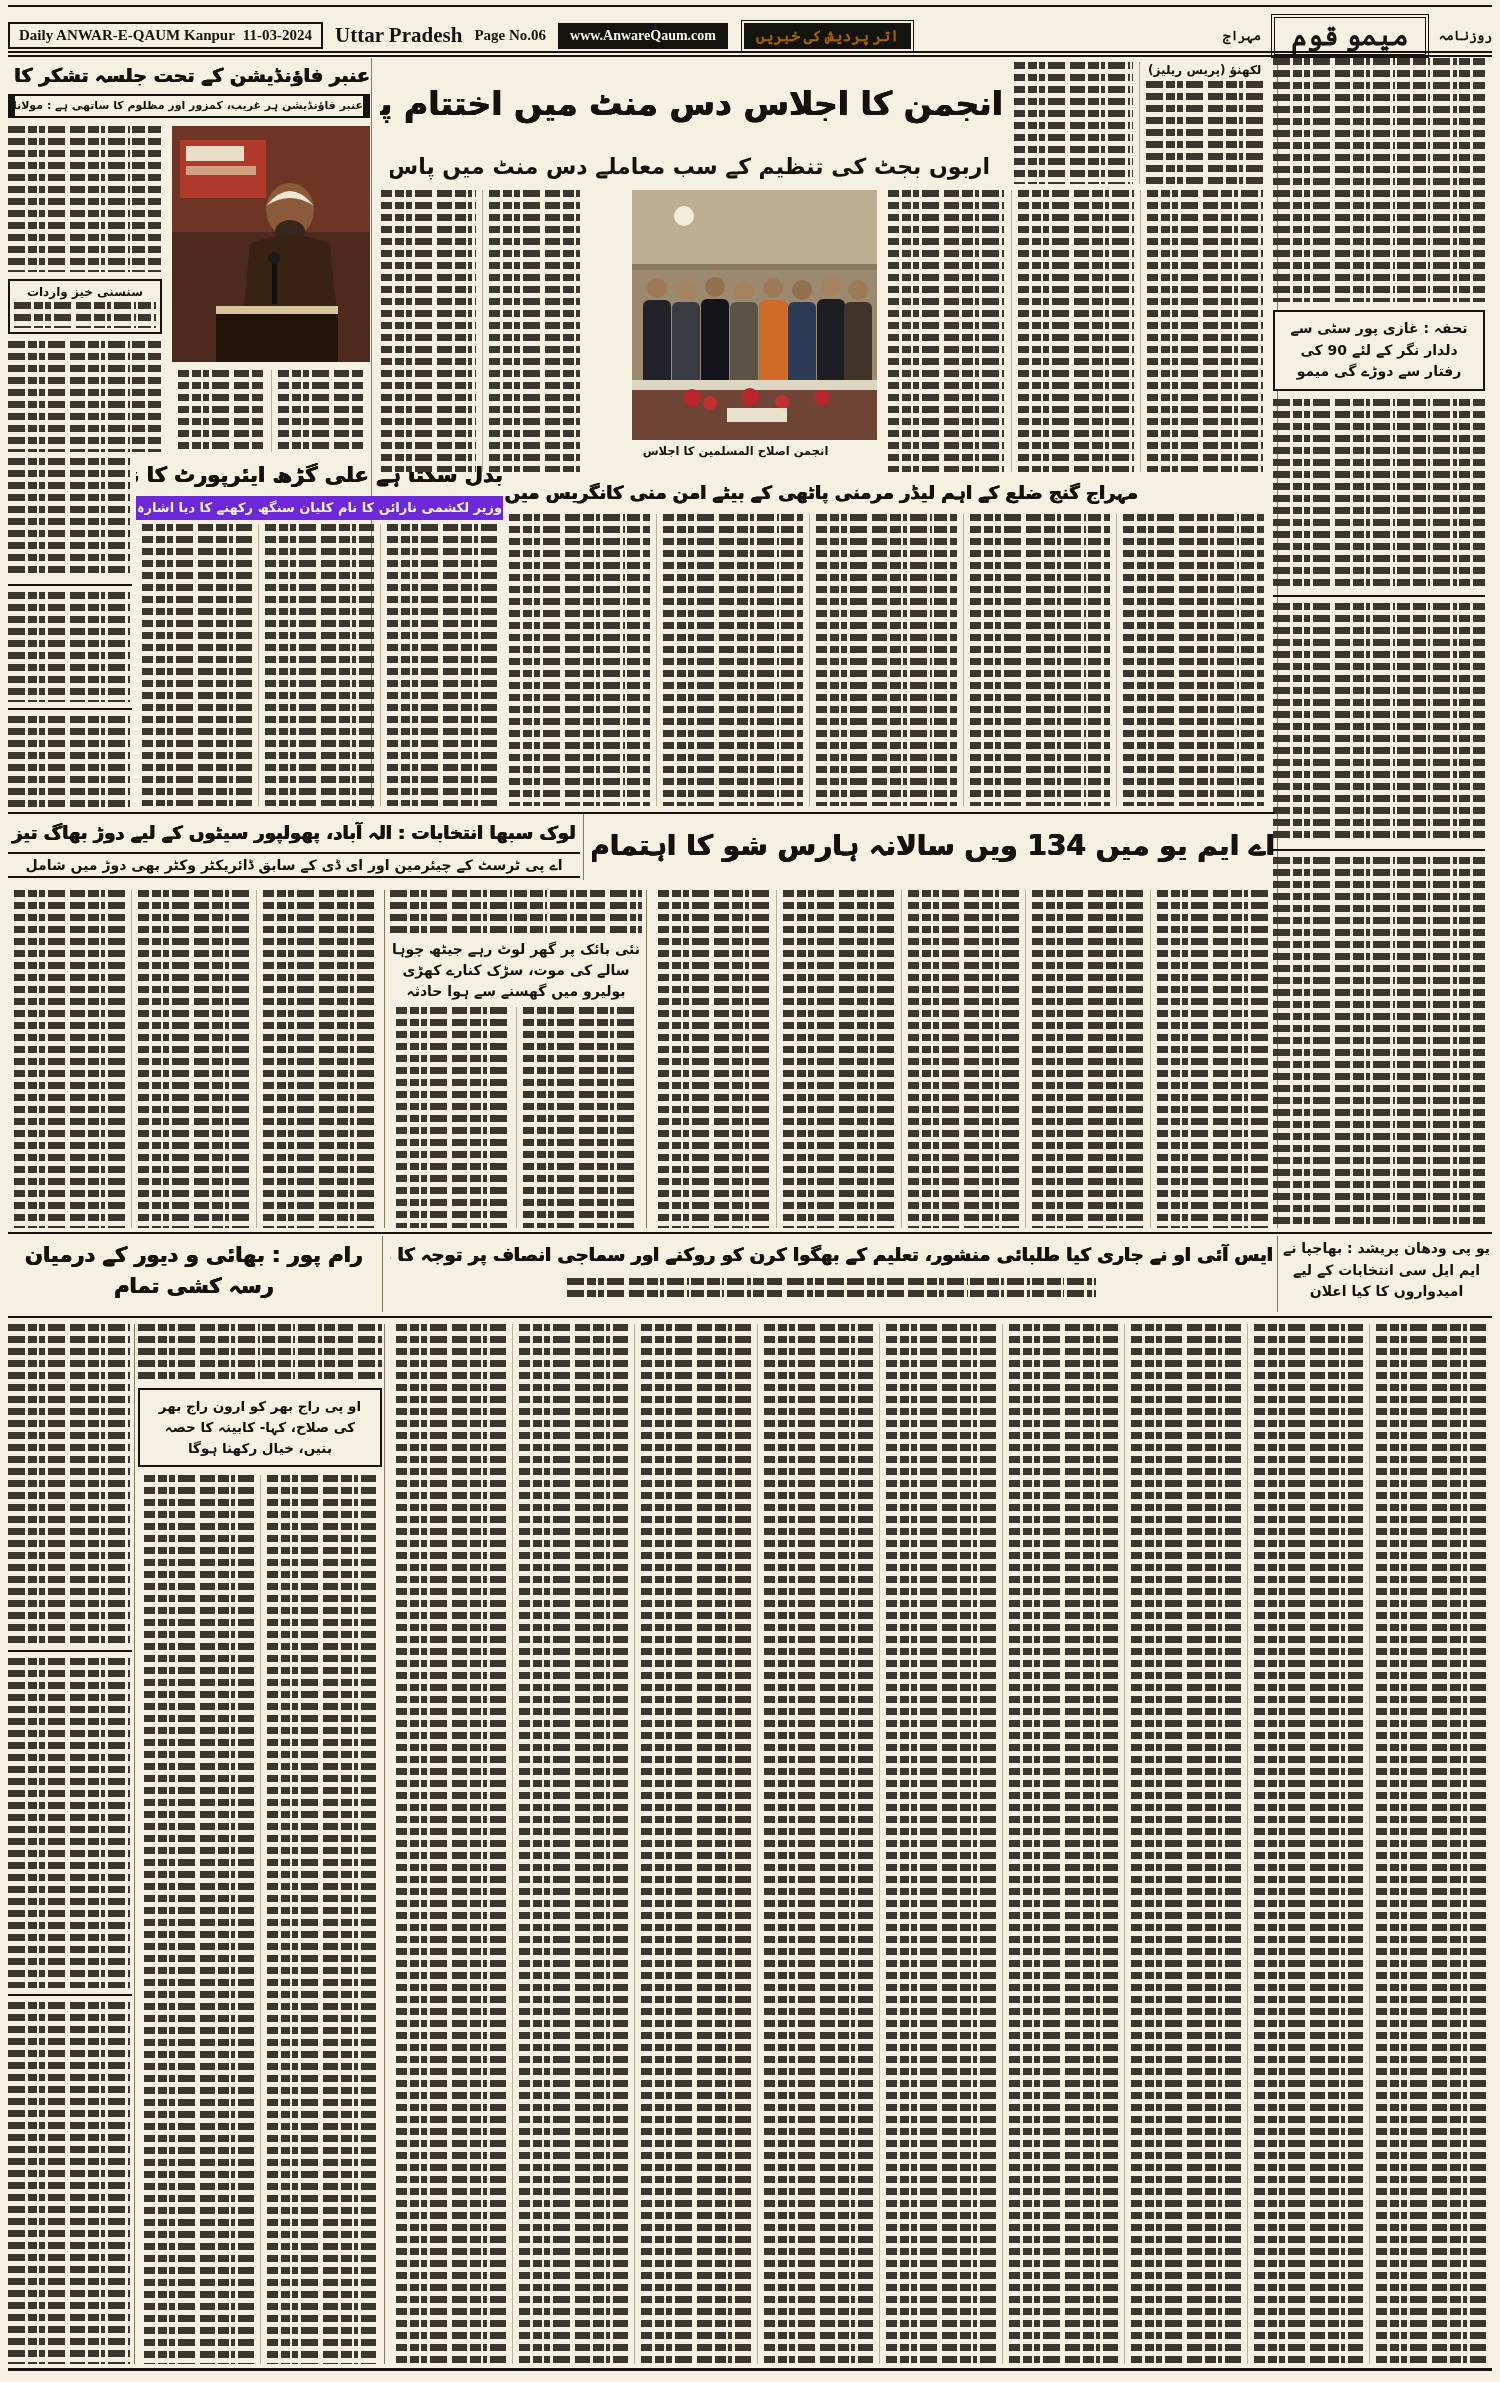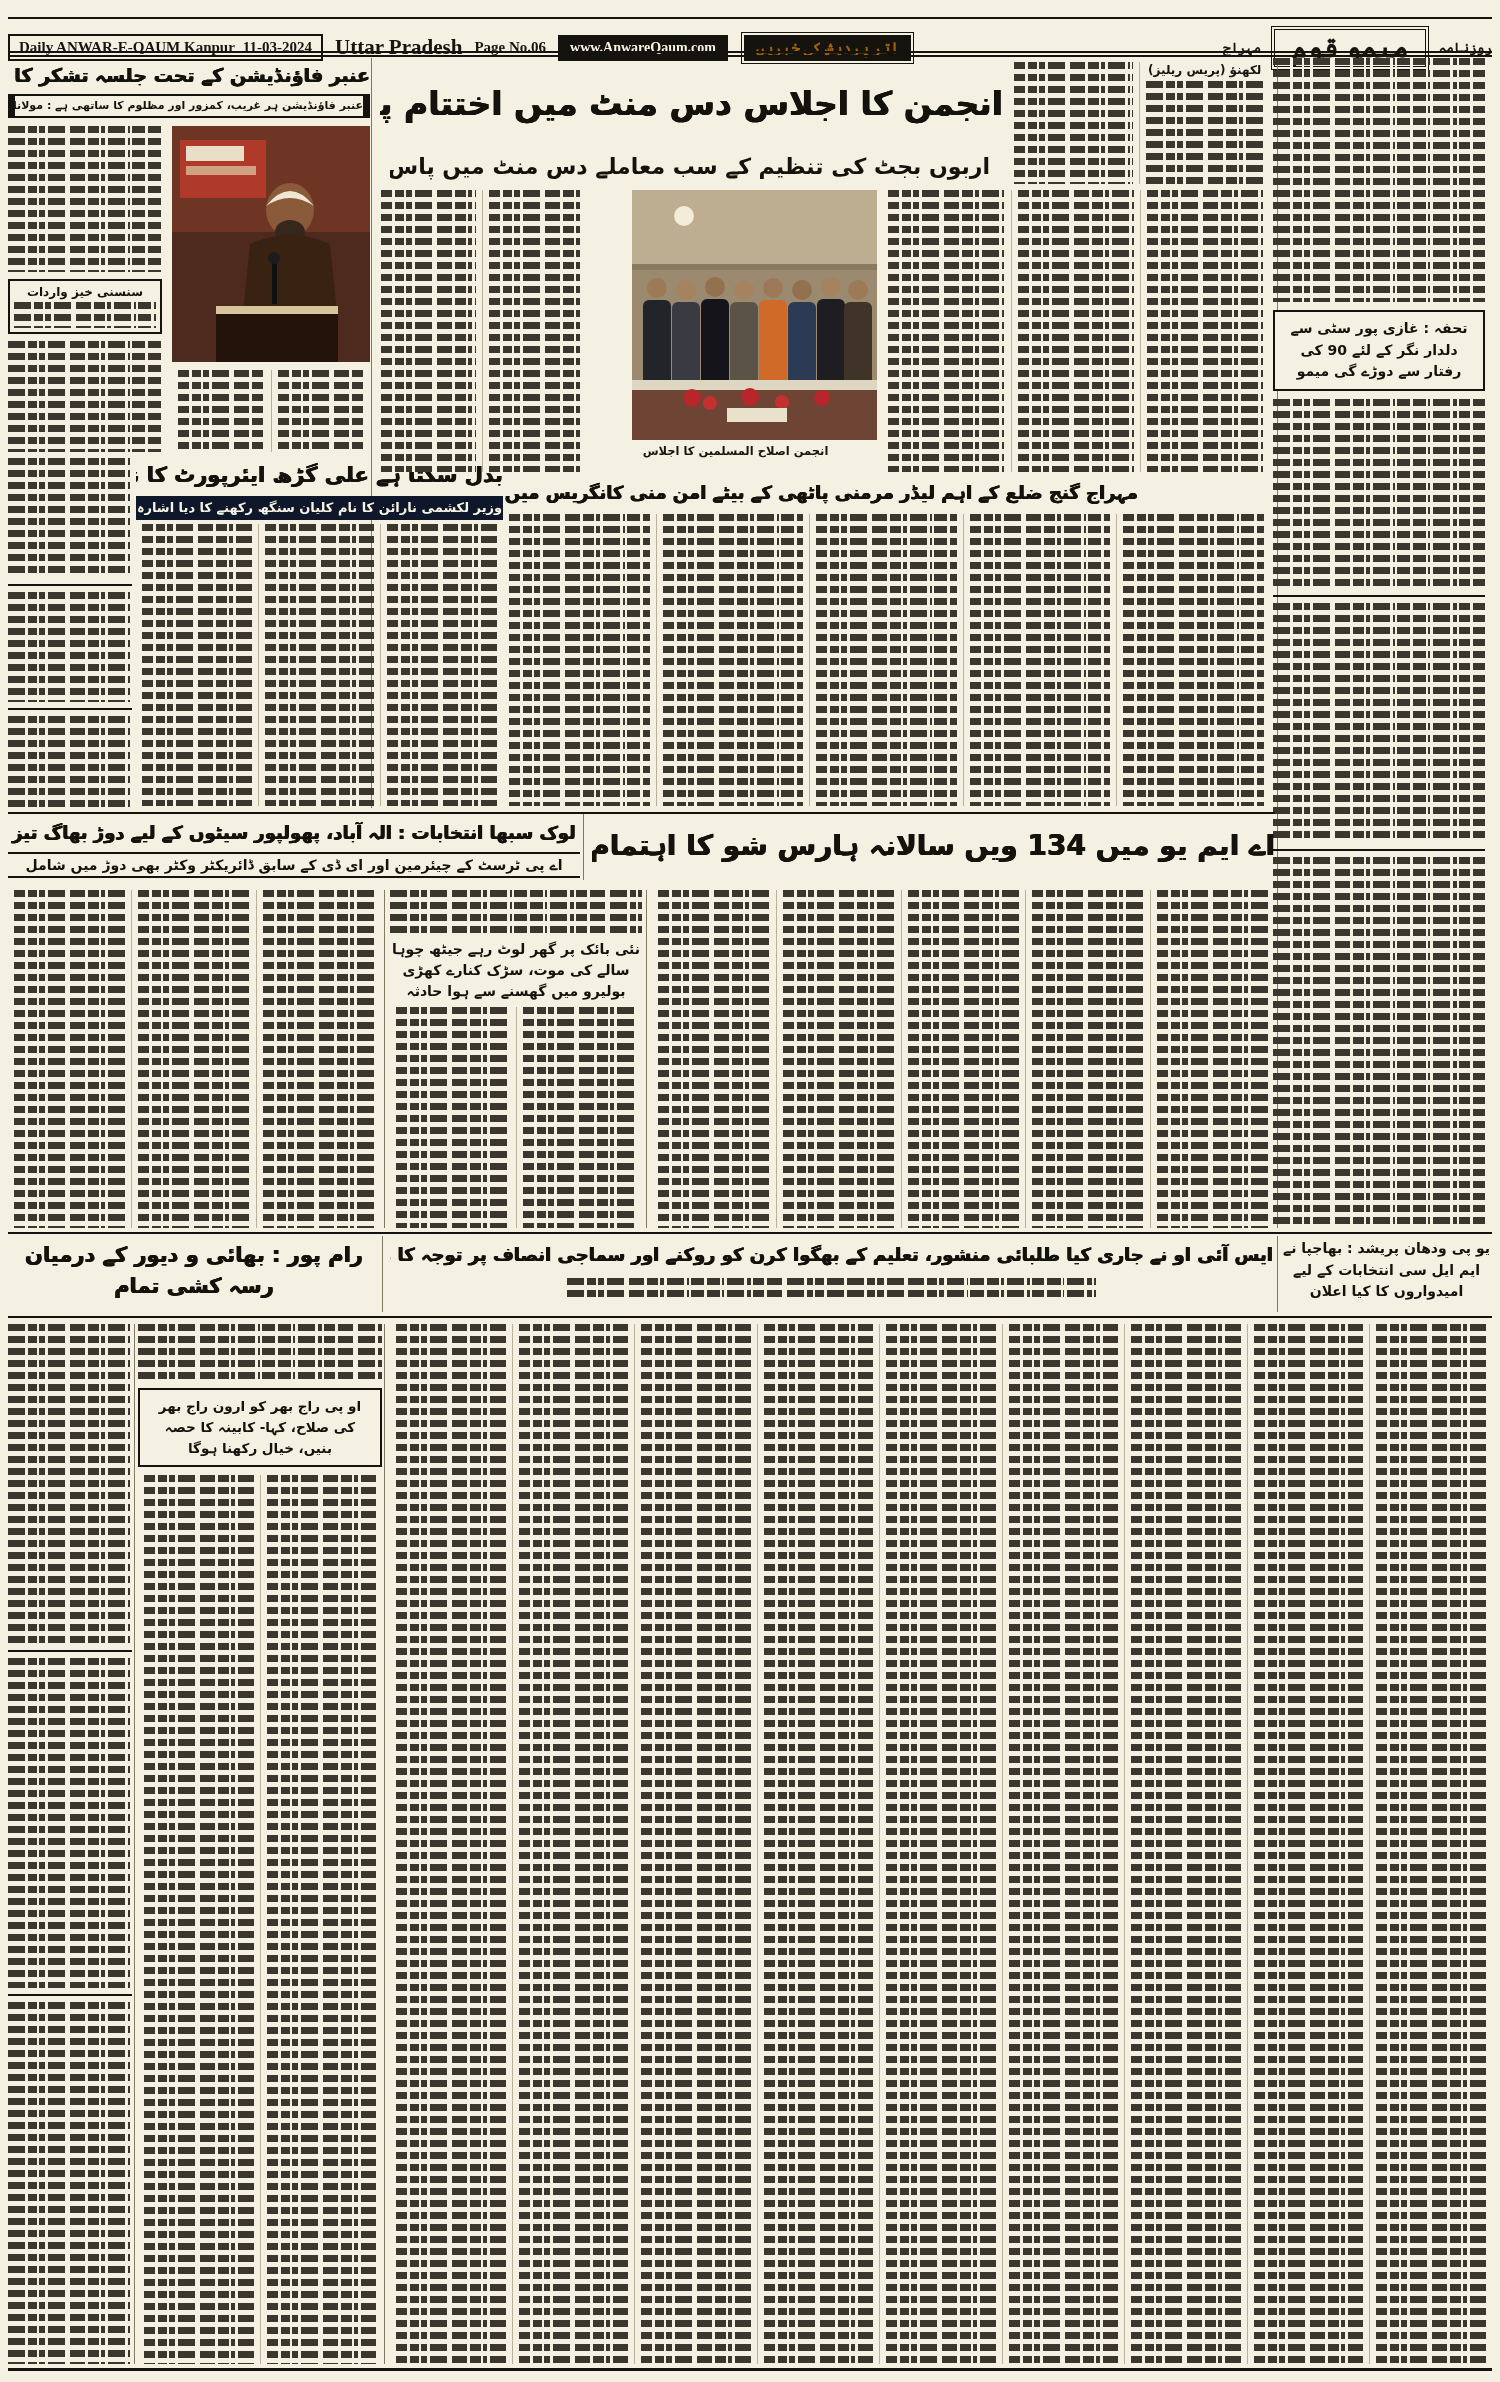--- a/index.html
+++ b/index.html
@@ -4,42 +4,42 @@
 <style>
   *{margin:0;padding:0;box-sizing:border-box;}
   body{width:1500px;background:#cfcabb;font-family:"DejaVu Sans",sans-serif;}
   #page{position:relative;width:1500px;height:2382px;background:#f4f0e2;color:#17150f;overflow:hidden;}
   .abs{position:absolute;}
   .hl{font-weight:bold;text-align:center;direction:rtl;color:#14120c;font-family:"DejaVu Sans",sans-serif;}
   .heavy{text-shadow:0.5px 0 0 #14120c,-0.5px 0 0 #14120c;}
   .nowrap{white-space:nowrap;overflow:hidden;letter-spacing:-0.4px;}
   
   .header{position:absolute;left:8px;top:5px;width:1484px;height:44px;display:flex;align-items:center;gap:12px;
-          border-top:2px solid #15130d;padding-top:15px;font-family:"Liberation Serif",serif;margin-top:12px;}
+          border-top:2px solid #15130d;padding-top:15px;font-family:"Liberation Serif",serif;}
   .ed-box{border:2px solid #15130d;display:flex;align-items:center;gap:8px;padding:3px 9px;font-weight:bold;font-size:15px;}
   .state{font-weight:bold;font-size:21px;}
   .pageno{font-weight:bold;font-size:15px;}
   .web{background:#15130d;color:#f7f3e6;font-weight:bold;font-size:14px;padding:5px 12px;}
   .section{background:#15130d;color:#a16207;font-weight:bold;font-size:15px;padding:4px 12px;outline:1px solid #15130d;outline-offset:2px;margin:0 4px;direction:rtl;}
   .spacer{flex:1;}
   .masthead{display:flex;align-items:center;gap:10px;direction:rtl;}
   .m-pre,.m-city{font-size:13px;font-weight:bold;}
   .m-title{font-size:27px;font-weight:bold;border:4px double #15130d;padding:0 16px;line-height:36px;}
   .double-rule{position:absolute;left:8px;top:51px;width:1484px;height:6px;border-top:2px solid #15130d;border-bottom:2px solid #15130d;}
   
   .sim{background-clip:content-box;background-image:
     repeating-linear-gradient(90deg,transparent 0 17px,#f4f0e2 17px 20px),
     repeating-linear-gradient(90deg,transparent 0 29px,#f4f0e2 29px 31px),
     repeating-linear-gradient(180deg,#3a372e 0 7px,transparent 7px 12px);}
   .cols{display:flex;direction:rtl;}
   .cols>.col{flex:1;padding:0 6px;border-left:1px solid #b9b09a;}
   .cols>.col:last-child{border-left:none;}
   .box{border:2px solid #15130d;padding:6px 8px;line-height:1.55;background:#f4f0e2;}
   .bar-box{border:2px solid #15130d;border-left-width:7px;border-right-width:7px;}
-  .bar-rev{background:#0f172a;color:#f7f3e6;}
+  .bar-rev{background:#6d28d9;color:#f7f3e6;}
   .rule-strip{border-top:2px solid #15130d;border-bottom:2px solid #15130d;}
   .hrule{background:#15130d;height:2px;}
   .vrule{background:#837a64;width:1px;}
   .thinrule{height:2px;background:#15130d;margin:6px 0;}
   .dateline{font-weight:bold;font-size:12px;text-align:center;padding:1px 0 4px;direction:rtl;}
   .photo{overflow:hidden;}
   .caption{background:#f4f0e2;font-weight:bold;font-size:11.5px;text-align:center;line-height:22px;height:22px;direction:rtl;overflow:hidden;white-space:nowrap;}
   .crime-box{border:2px solid #15130d;padding:4px;margin:7px 0;background:#f4f0e2;}
   .flexcol{display:flex;flex-direction:column;}
 </style>

